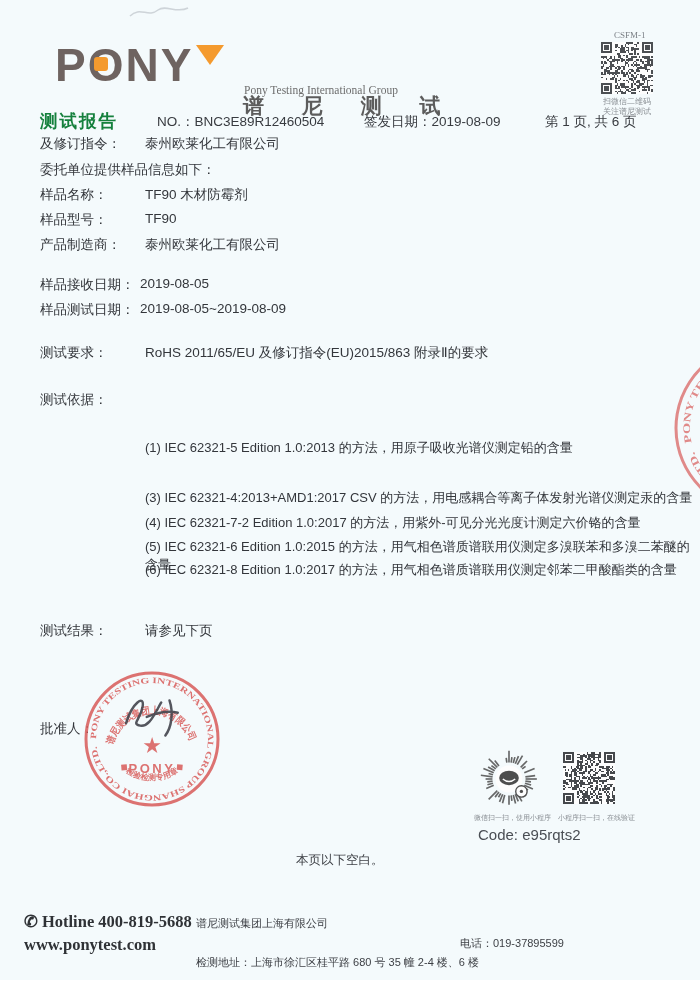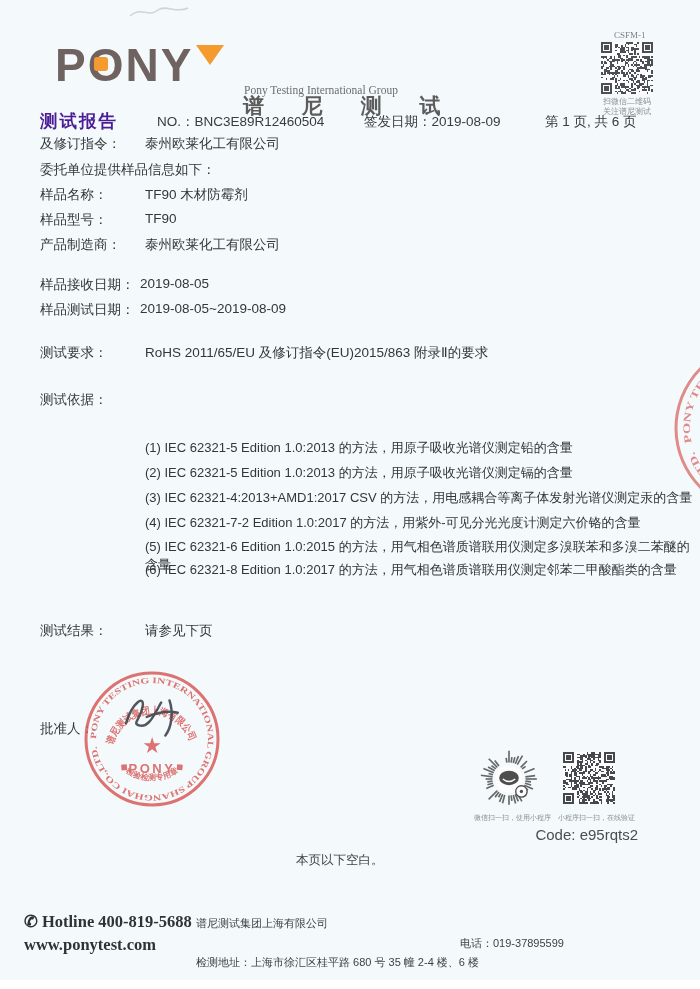--- a/index.html
+++ b/index.html
@@ -13,25 +13,25 @@
   .logo{left:55px;top:36px;width:180px;height:62px;}
   .logo-word{font-size:46px;font-weight:700;color:#6e6360;letter-spacing:2px;line-height:58px;}
   .o-fill{left:39px;top:21px;width:14px;height:14px;background:#f49a2e;border-radius:3px;}
   .y-fill{left:141px;top:9px;width:28px;height:20px;background:#f49a2e;
           clip-path:polygon(0 0,100% 0,50% 100%);}
   .brand-cn{left:243px;top:48px;font-size:21px;font-weight:700;color:#5c5c5c;letter-spacing:16px;white-space:nowrap;margin-top:44px;}
   .brand-en{left:244px;top:84px;font-size:11.5px;color:#6d6d6d;font-family:"Liberation Serif",serif;white-space:nowrap;}
   .csfm{left:614px;top:30px;font-size:9px;color:#7a7f85;font-family:"Liberation Serif",serif;}
   .qr-cap{left:597px;top:97px;font-size:8px;line-height:9.5px;color:#8a8f94;text-align:center;width:60px;}
   
-  .title{left:40px;top:109px;font-size:17.5px;font-weight:700;color:#4c1d95;letter-spacing:2px;}
+  .title{left:40px;top:109px;font-size:17.5px;font-weight:700;color:#15803d;letter-spacing:2px;}
   .meta{top:113px;font-size:13.5px;margin-left:12px;}
   
   .seal-txt{font-family:"Liberation Serif",serif;}
-  .code-line{left:478px;top:826px;width:160px;text-align:right;font-size:15px;color:#4a4e54;}
+  .code-line{left:478px;top:826px;width:160px;text-align:left;font-size:15px;color:#4a4e54;}
   .tiny-cap{font-size:7px;color:#8a8f94;white-space:nowrap;}
   .blank-note{left:296px;top:852px;font-size:12.5px;color:#3c3f44;}
   .foot-serif{font-family:"Liberation Serif",serif;font-weight:700;color:#2f3236;font-size:16.5px;white-space:nowrap;}
   .foot-small{font-size:11px;color:#3c3f44;white-space:nowrap;}
   .scan-edge{left:0;top:980px;width:700px;height:9px;background:#ffffff;}
 </style>
 </head>
 <body>
 
 <div class="page">
@@ -477,21 +477,20 @@
   <div class="abs val" style="left:140px;top:276px">2019-08-05</div>
 
   <div class="abs lbl" style="left:40px;top:301px">样品测试日期：</div>
   <div class="abs val" style="left:140px;top:301px">2019-08-05~2019-08-09</div>
 
   <div class="abs lbl" style="left:40px;top:344px">测试要求：</div>
   <div class="abs val" style="left:145px;top:344px">RoHS 2011/65/EU 及修订指令(EU)2015/863 附录Ⅱ的要求</div>
 
   <div class="abs lbl" style="left:40px;top:391px">测试依据：</div>
   <div class="abs val small" style="left:145px;top:391px">(1) IEC 62321-5 Edition 1.0:2013 的方法，用原子吸收光谱仪测定铅的含量</div>
-  <div class="abs val small" style="left:145px;top:416px">(2) IEC 62321-5 Edition 1.0:2013 的方法，用原子吸收光谱仪测定镉的含量</div>
   <div class="abs val small" style="left:145px;top:441px">(3) IEC 62321-4:2013+AMD1:2017 CSV 的方法，用电感耦合等离子体发射光谱仪测定汞的含量</div>
   <div class="abs val small" style="left:145px;top:466px">(4) IEC 62321-7-2 Edition 1.0:2017 的方法，用紫外-可见分光光度计测定六价铬的含量</div>
   <div class="abs val small" style="left:145px;top:490px">(5) IEC 62321-6 Edition 1.0:2015 的方法，用气相色谱质谱联用仪测定多溴联苯和多溴二苯醚的含量</div>
   <div class="abs val small" style="left:145px;top:513px">(6) IEC 62321-8 Edition 1.0:2017 的方法，用气相色谱质谱联用仪测定邻苯二甲酸酯类的含量</div>
 
   <div class="abs lbl" style="left:40px;top:622px">测试结果：</div>
   <div class="abs val" style="left:145px;top:622px">请参见下页</div>
 
   <div class="abs lbl" style="left:40px;top:720px">批准人：</div>
 

